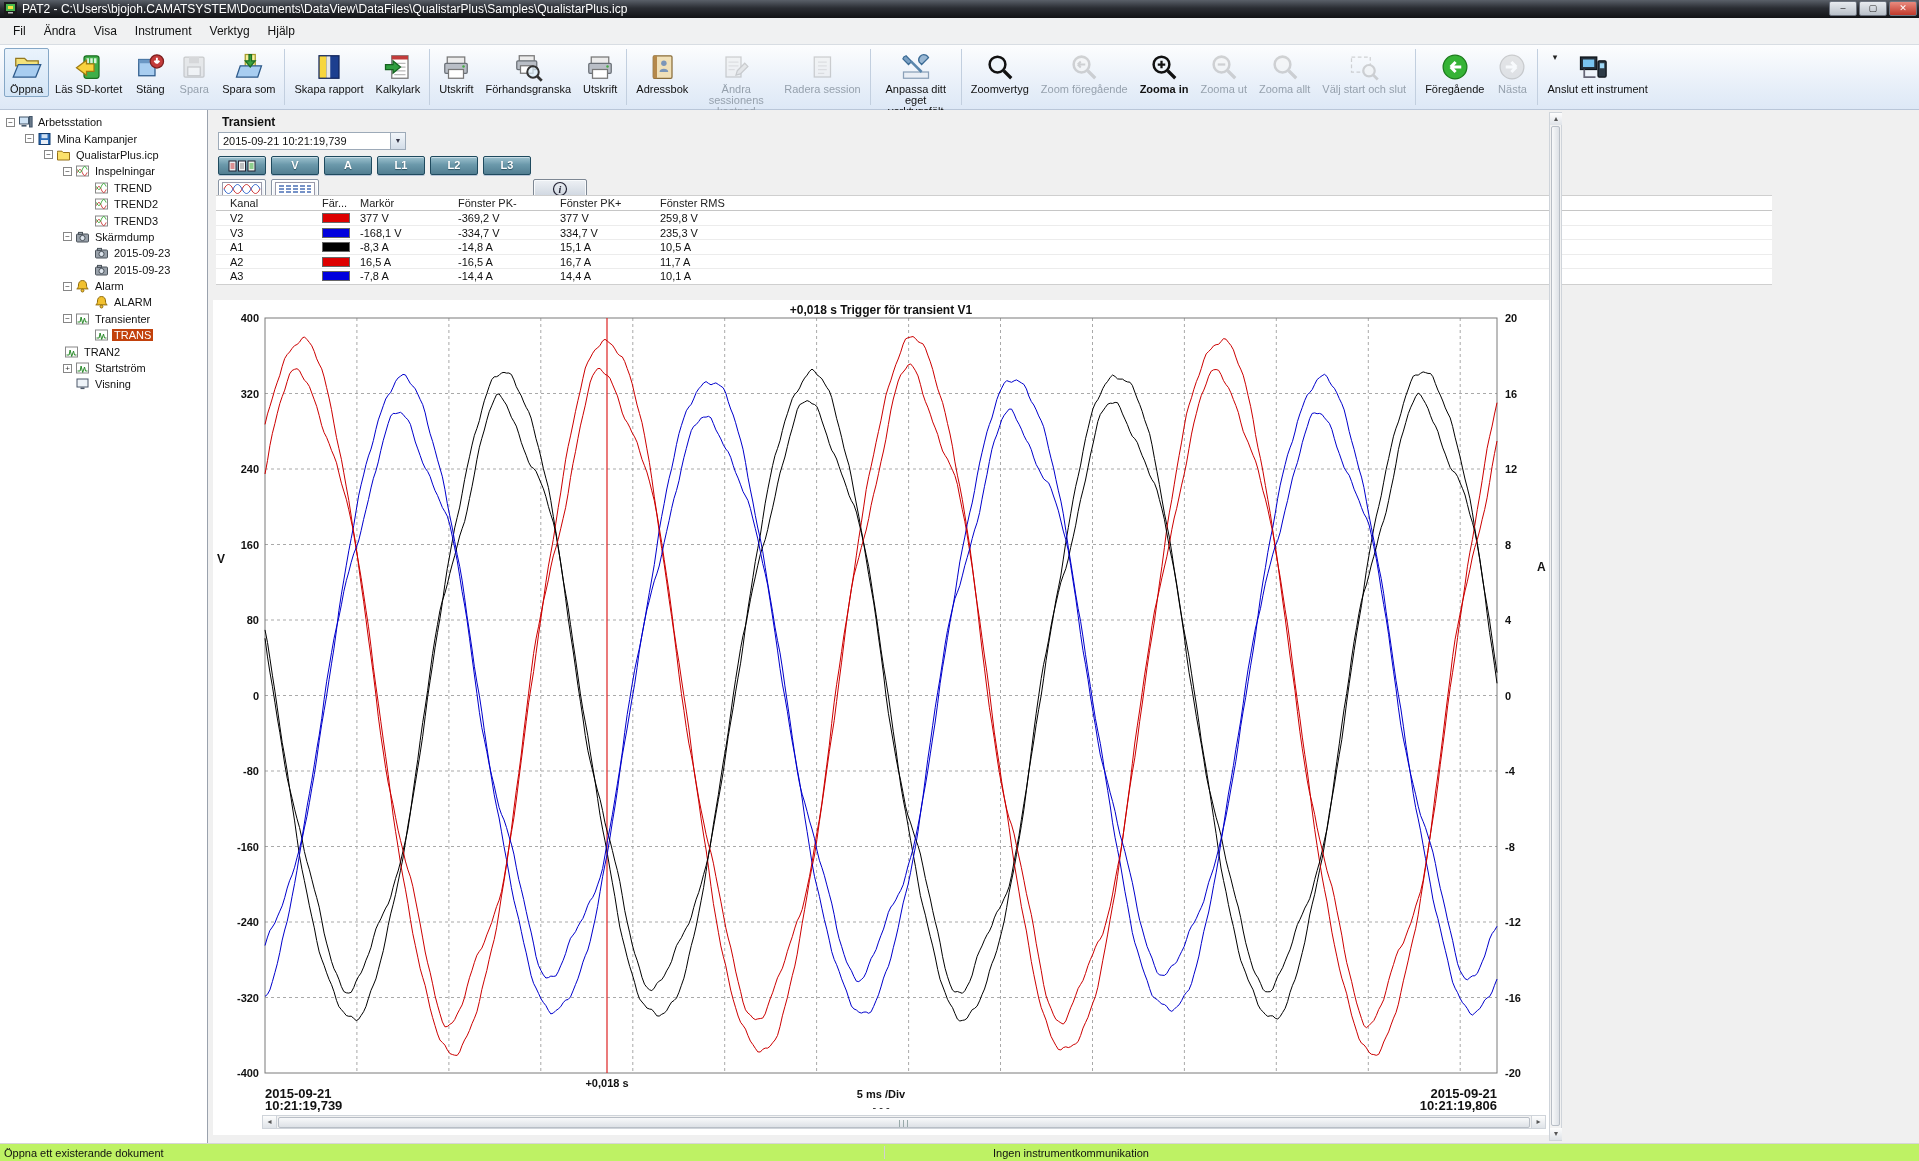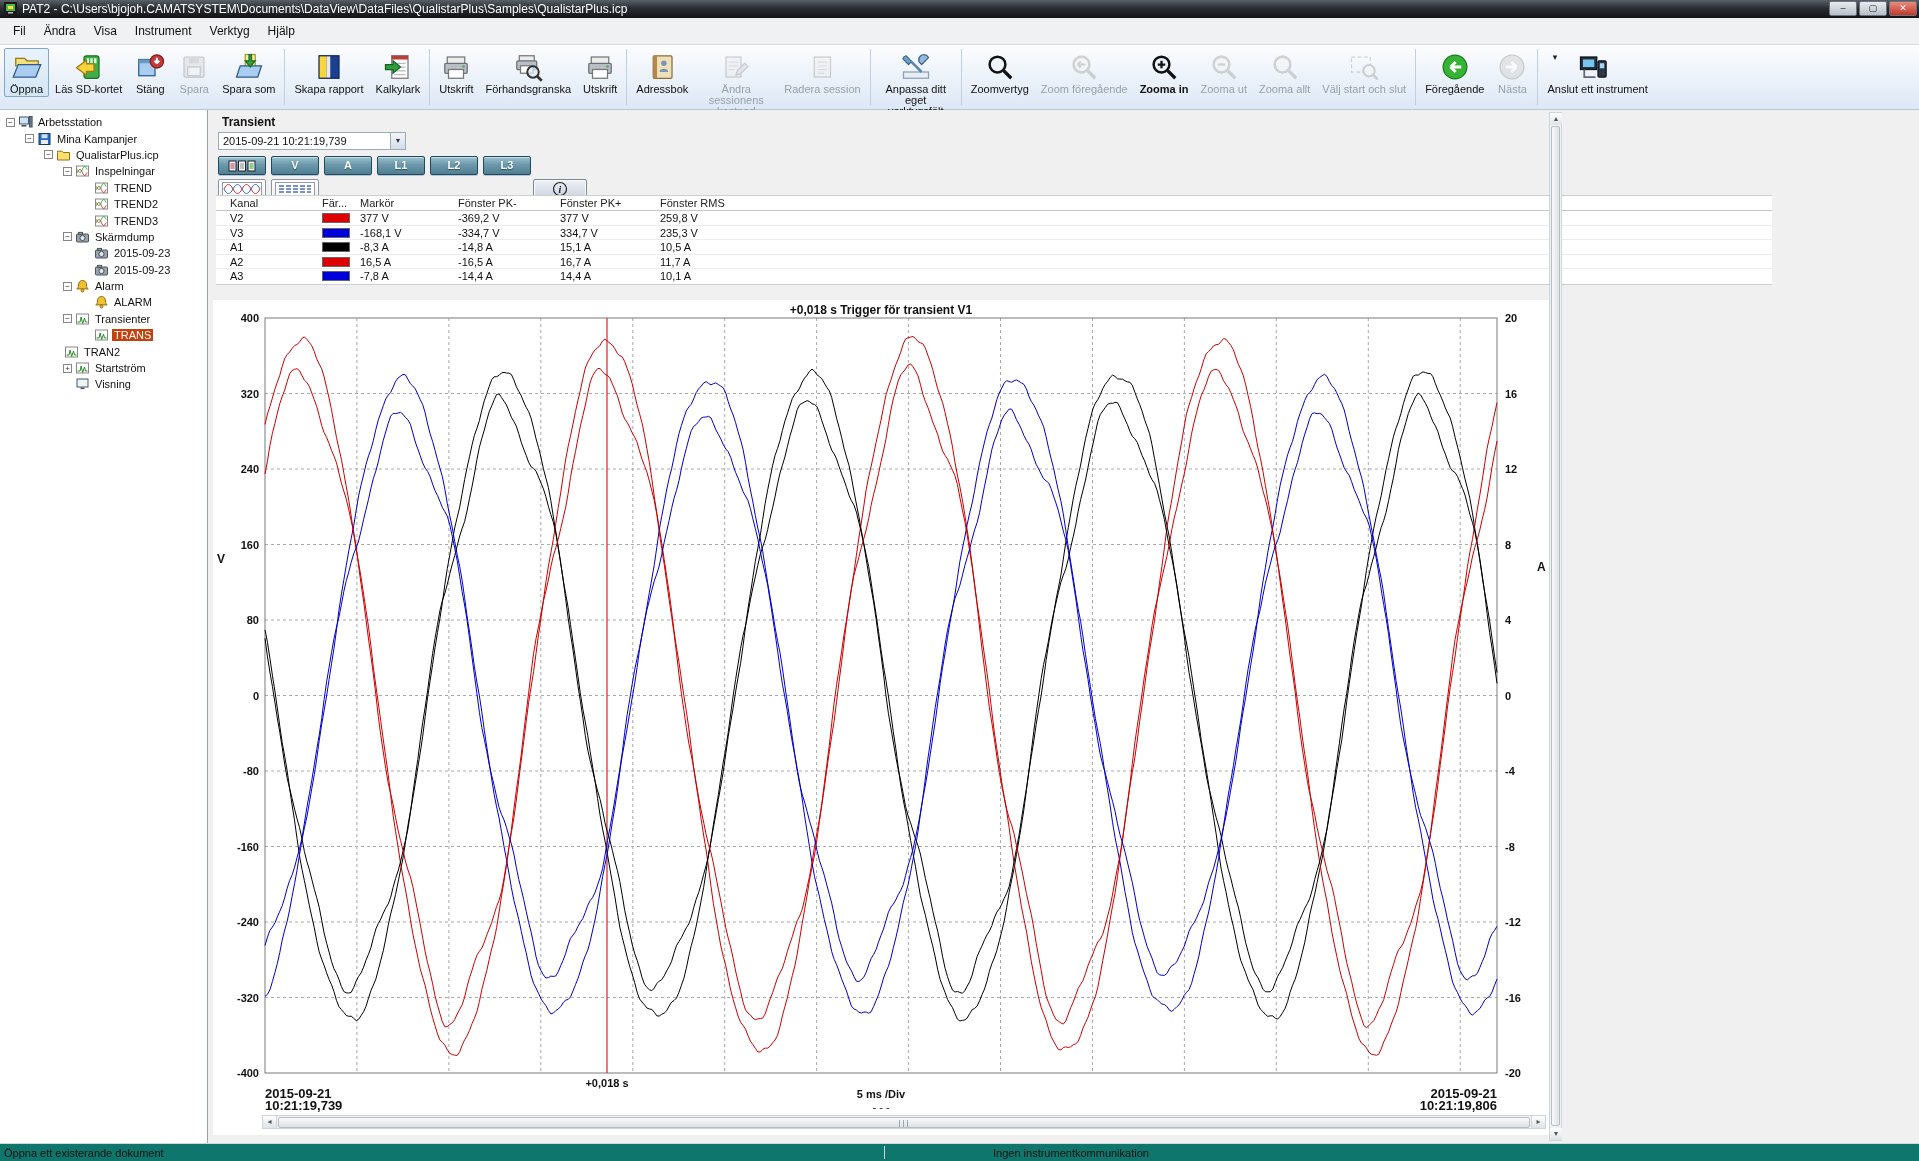--- a/index.html
+++ b/index.html
@@ -101,21 +101,21 @@
   #hgrip:before { content:""; position:absolute; left:3px; top:0; width:1px; height:7px; background:#9aa; }
   #vscroll { position:absolute; left:1341px; top:2px; width:13px; height:1029px;
     background:#f2f2f2; border:1px solid #cfd4da; }
   #vthumb { position:absolute; left:1px; top:13px; width:9px; height:1000px;
     background:linear-gradient(90deg,#f8f9fa,#dde1e6); border:1px solid #b8bec6; border-radius:2px; }
   .sarr.v { width:12px; }
   #vscroll .up { position:absolute; top:0; left:0; }
   #vscroll .dn { position:absolute; bottom:0; left:0; }
   
   #statusbar { position:absolute; left:0; top:1143px; width:1919px; height:18px;
-    background:#0f766e; border-top:1px solid #d6d6d6; }
+    background:#bef264; border-top:1px solid #d6d6d6; }
   #status-left { position:absolute; left:4px; top:3px; }
   #status-center { position:absolute; left:993px; top:3px; }
   .sdiv { position:absolute; top:2px; width:1px; height:13px; background:#d2d2d2; }
 </style>
 </head>
 <body>
 
 <div id="titlebar">
   <span>
     <svg width="13" height="13" viewBox="0 0 13 13">

